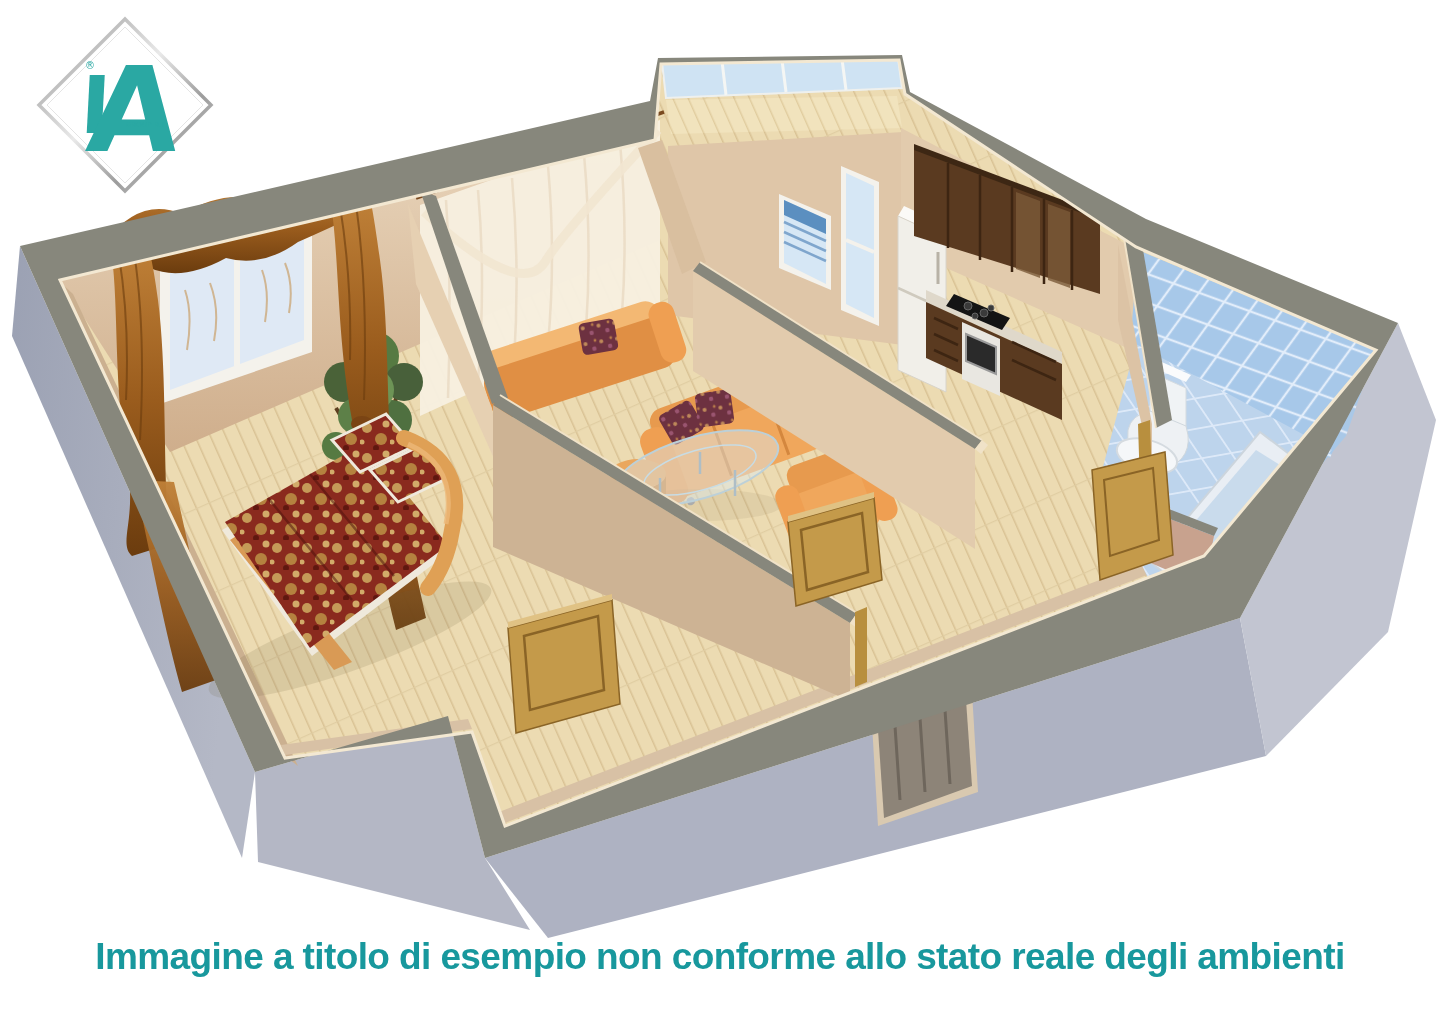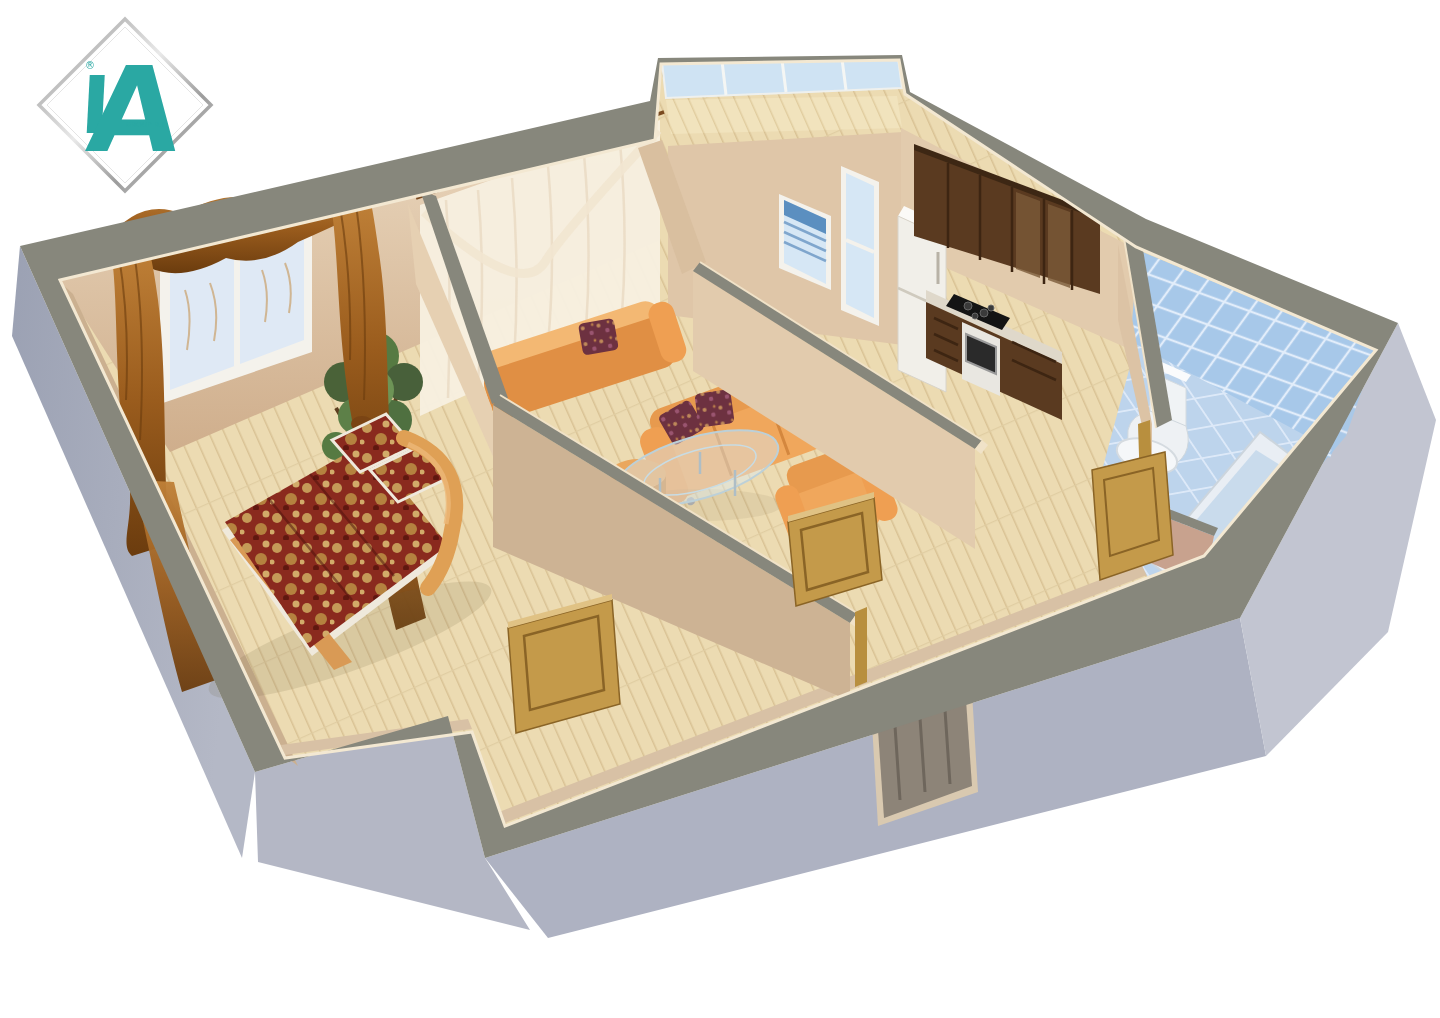--- a/index.html
+++ b/index.html
@@ -322,14 +322,15 @@
 <g transform="translate(33,13)">
   <polygon points="92,6 178,92 92,178 6,92" fill="#ffffff" stroke="url(#silver)" stroke-width="3.5"></polygon>
   <polygon points="92,14 170,92 92,170 14,92" fill="none" stroke="#d8d8d8" stroke-width="1" opacity="0.7"></polygon>
   <rect x="60" y="62" width="15" height="58" fill="#2aa8a3" transform="skewX(-3)"></rect>
   <text x="66" y="138" font-family="DejaVu Sans, sans-serif" font-weight="bold" font-size="118" fill="#2aa8a3" transform="skewX(-6)">A</text>
   <text x="52" y="56" font-family="DejaVu Sans, sans-serif" font-size="10" fill="#2aa8a3">®</text>
   <text x="93" y="114" font-family="DejaVu Sans, sans-serif" font-size="6.5" letter-spacing="0.5" fill="#2aa8a3">GROUP R.E.</text>
 </g>
 </svg>
 
+<div class="caption">Immagine a titolo di esempio non conforme allo stato reale degli ambienti</div>
 
 </div>
 
 </body></html>

